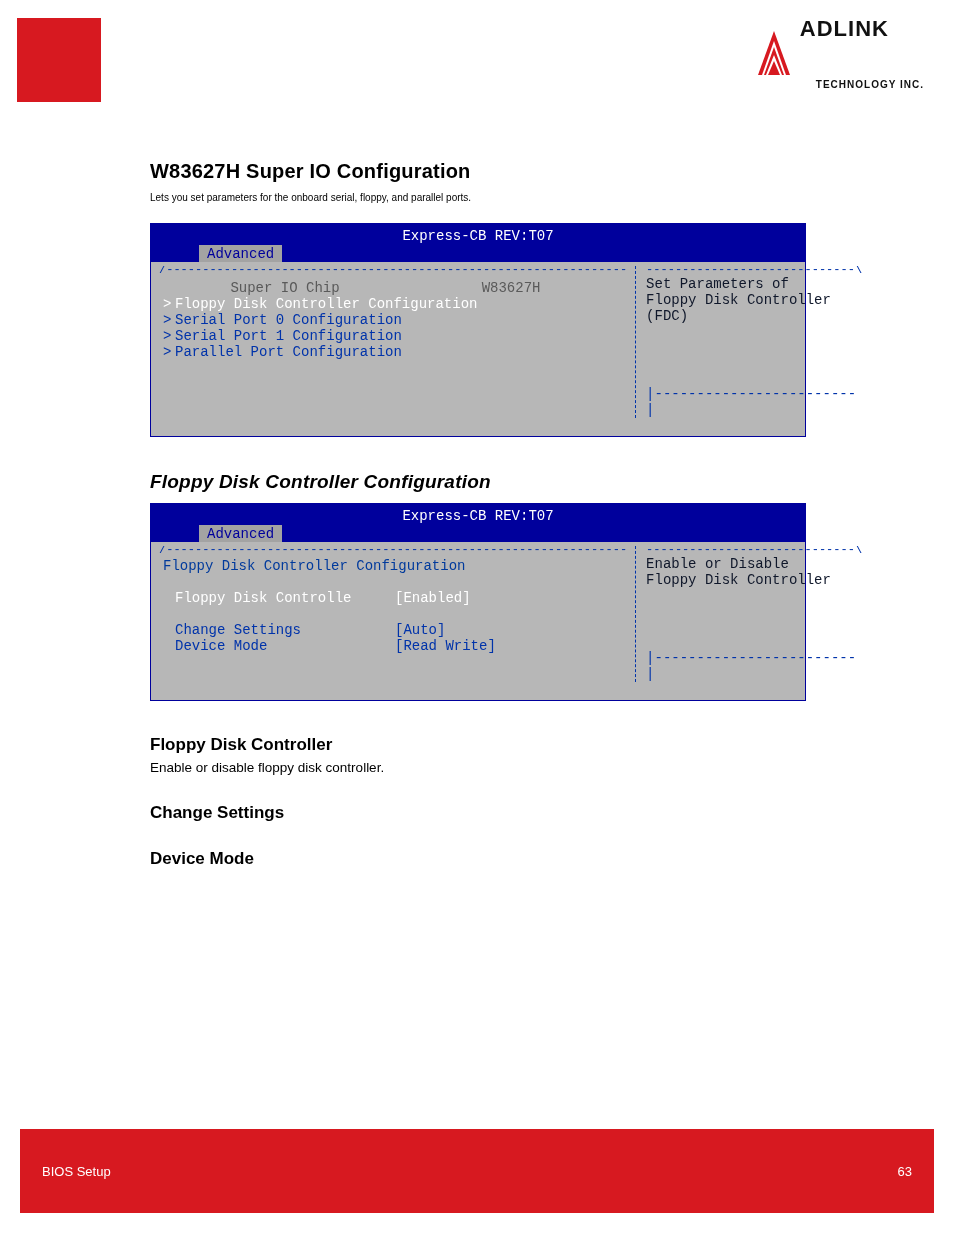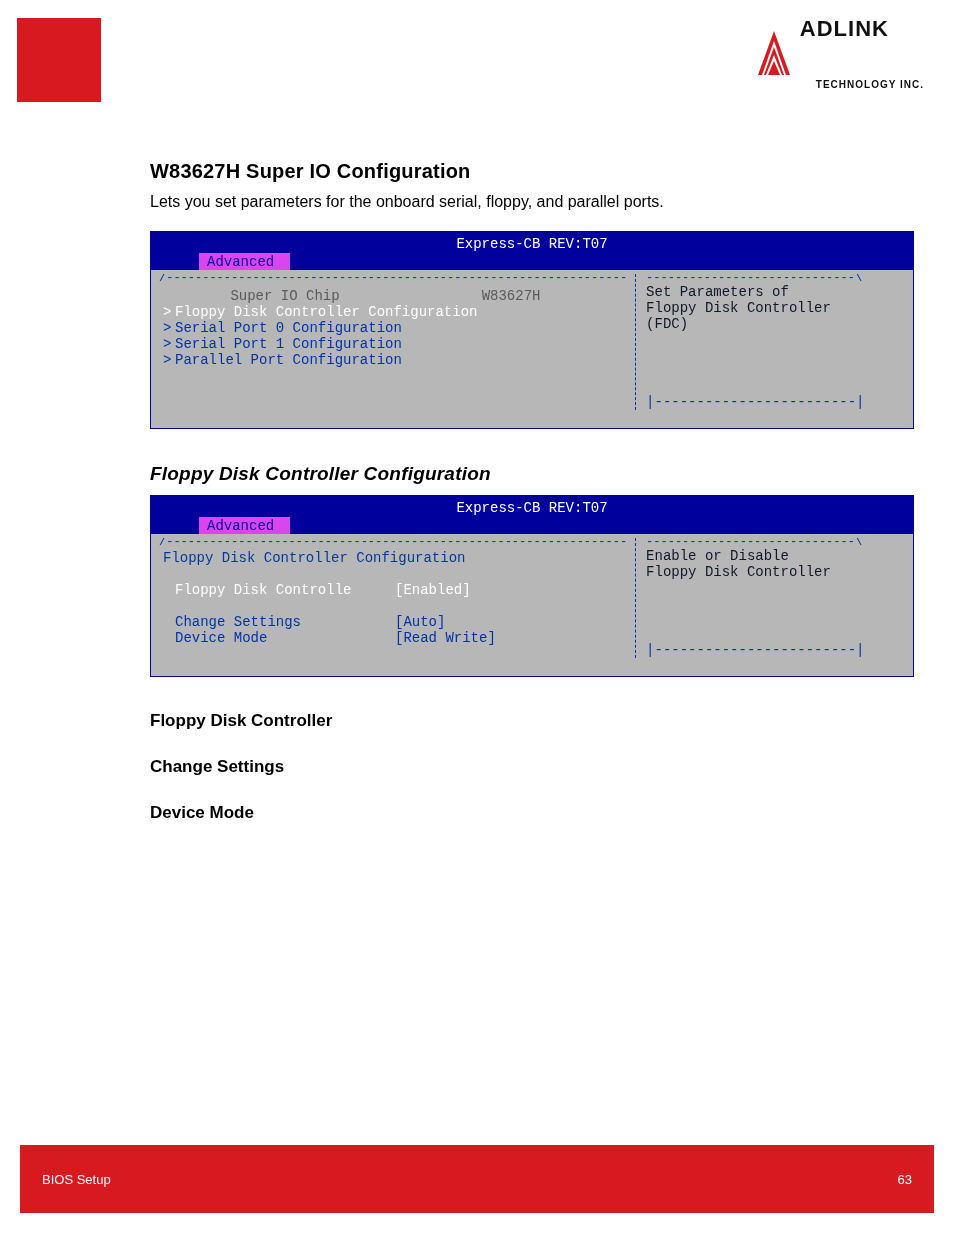--- a/index.html
+++ b/index.html
@@ -42,28 +42,28 @@
     width: 700px;
   }
 
   .section-title {
     font-weight: 700;
     font-size: 20px;
     margin-bottom: 8px;
     letter-spacing: 0.2px;
   }
   .section-body {
-    font-size: 16px;
+    font-size: 10px;
     margin-bottom: 18px;
     line-height: 1.35;
   }
 
   
   .bios {
-    width: 764px;
+    width: 656px;
     font-family: "Courier New", monospace;
     font-size: 14px;
     color: #fff;
     margin-bottom: 34px;
     border: 1px solid #00009c;
   }
   .bios-titlebar {
     background: #00009c;
     color: #fff;
     text-align: center;
@@ -72,23 +72,23 @@
     height: 38px;
   }
   .bios-titlebar .title {
     display: block;
     padding-top: 2px;
   }
   .bios-tab {
     position: absolute;
     left: 48px;
     bottom: 0;
-    background: #d946ef;
+    background: #a3a3a3;
     color: #00009c;
-    padding: 1px 16px 0 8px;
+    padding: 1px 8px 0 8px;
     font-weight: 400;
   }
   .bios-body {
     background: #b7b7b7;
     color: #00009c;
     padding: 4px 8px 18px 8px;
     display: flex;
   }
   .bios-left {
     flex: 0 0 430px;
@@ -157,21 +157,21 @@
     margin: 30px 0 10px 0;
     letter-spacing: 0.2px;
   }
 
   
   .footer {
     position: absolute;
     left: 20px;
     right: 20px;
     bottom: 22px;
-    height: 68px;
+    height: 84px;
     background: #d71920;
     color: #fff;
     display: flex;
     align-items: center;
     justify-content: flex-end;
     padding: 0 22px;
     font-size: 13px;
   }
   .footer .left {
     position: absolute;
@@ -282,20 +282,21 @@
         <div class="top-border">-----------------------------\</div>
         <div class="help-text">Enable or Disable
 Floppy Disk Controller</div>
         <div style="height:60px"></div>
         <div class="help-dash">|------------------------|</div>
       </div>
     </div>
   </div>
 
   <div class="sub-h">Floppy Disk Controller</div>
+  <div class="sub-p">Enable or disable floppy disk controller.</div>
 
   <div class="sub-h">Change Settings</div>
 
   <div class="sub-h">Device Mode</div>
 
 </div>
 
 <div class="footer">
   <span class="left">BIOS Setup</span>
   <span>63</span>

